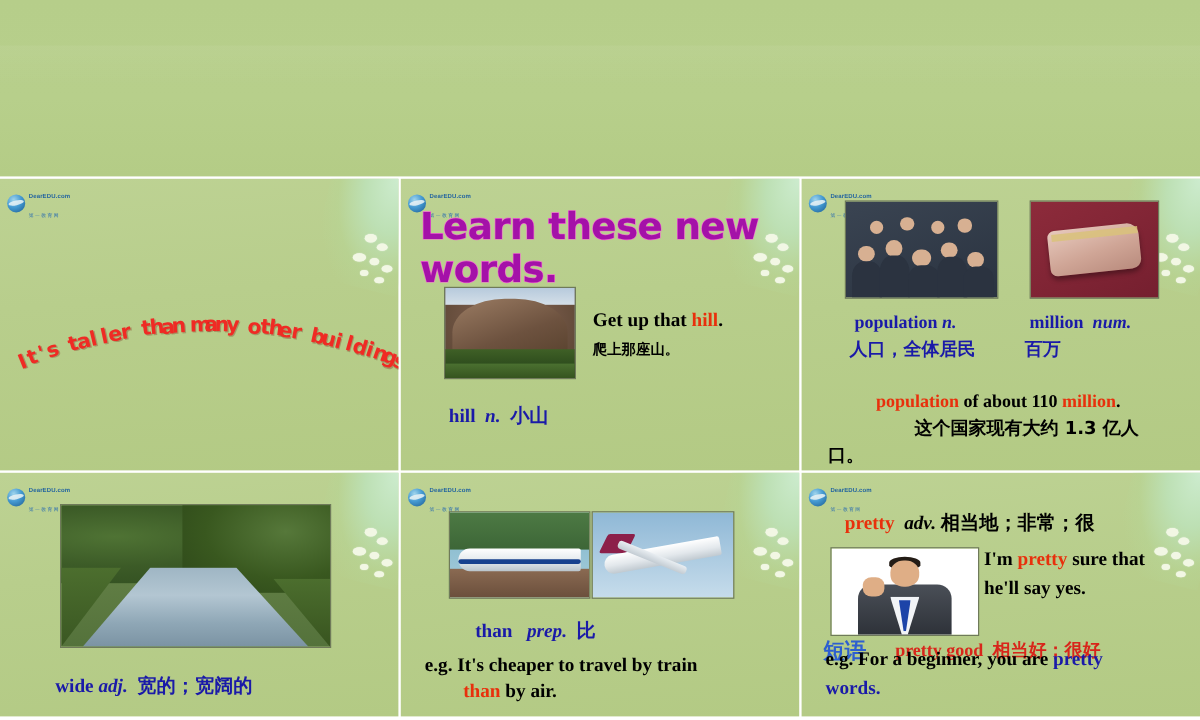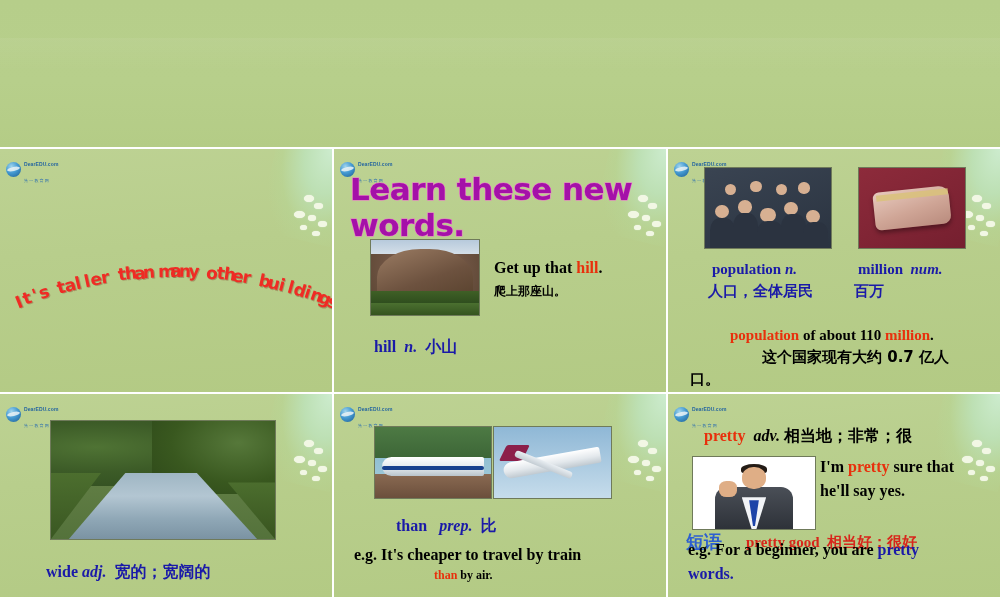--- a/index.html
+++ b/index.html
@@ -218,21 +218,21 @@
   .plane-pic .fuse { position:absolute; left:8%; top:40%; width:84%; height:22%;
     background: linear-gradient(#ffffff,#e3e8ec 55%,#c0c9d0);
     border-radius: 50px 14px 14px 50px; transform: rotate(-10deg); }
   .plane-pic .wing { position:absolute; left:16%; top:48%; width:52%; height:10%;
     background: linear-gradient(#e9eef2,#c3ccd3); transform: rotate(22deg); border-radius:3px; }
   .plane-pic .tail { position:absolute; left:8%; top:26%; width:20%; height:22%;
     background: #8c1f4a; transform: skewX(-26deg); border-radius: 2px; }
 
   .s5-word { left: 62px; top: 122px; font-size: 16px; }
   .s5-eg   { left: 20px; top: 152px; font-size: 16px; }
-  .s5-eg2  { left: 52px; top: 174px; font-size: 12px; margin-left: 48px; }
+  .s5-eg2  { left: 52px; top: 174px; font-size: 16px; }
 
   
   .s6-head { left: 36px; top: 32px; font-size: 16px; }
   .man-pic { left: 24px; top: 62px; width: 124px; height: 74px; }
   .man-pic .mbg { position:absolute; inset:0; background:#ffffff; }
   .man-pic .suit2 { position:absolute; left:18%; bottom:0; width:64%; height:58%;
     background: linear-gradient(#4a4f57,#2e3239); border-radius: 12px 12px 0 0; }
   .man-pic .shirt { position:absolute; left:40%; bottom:0; width:20%; height:44%;
     background:#f2f4f7; clip-path: polygon(0 0, 100% 0, 60% 100%, 40% 100%); }
   .man-pic .tie { position:absolute; left:46%; bottom:4%; width:8%; height:36%;
@@ -418,21 +418,21 @@
         <span>population</span> <span class="it">n.</span>
       </div>
       <div class="txt-line s3-w2 en blue">
         <span>million</span>&nbsp; <span class="it">num.</span>
       </div>
       <div class="txt-line s3-c1 cn blue">人口，全体居民</div>
       <div class="txt-line s3-c2 cn blue">百万</div>
       <div class="txt-line s3-eg2 en">
         <span class="red">population</span><span> of about 110 </span><span class="red">million</span><span>.</span>
       </div>
-      <div class="txt-line s3-cn cn">这个国家现有大约 0.7 亿人</div>
+      <div class="txt-line s3-cn cn">这个国家现有大约 1.3 亿人</div>
       <div class="txt-line s3-cn2 cn">口。</div>
     </div>
 
     <div class="slide">
       <div class="corner">
         <div class="glow"></div>
         <div class="grass">
           <div class="flower" style="left:30px;top:-6px;width:10px;height:7px;"></div>
           <div class="flower" style="left:40px;top:2px;width:9px;height:6px;"></div>
           <div class="flower" style="left:20px;top:10px;width:11px;height:7px;"></div>

